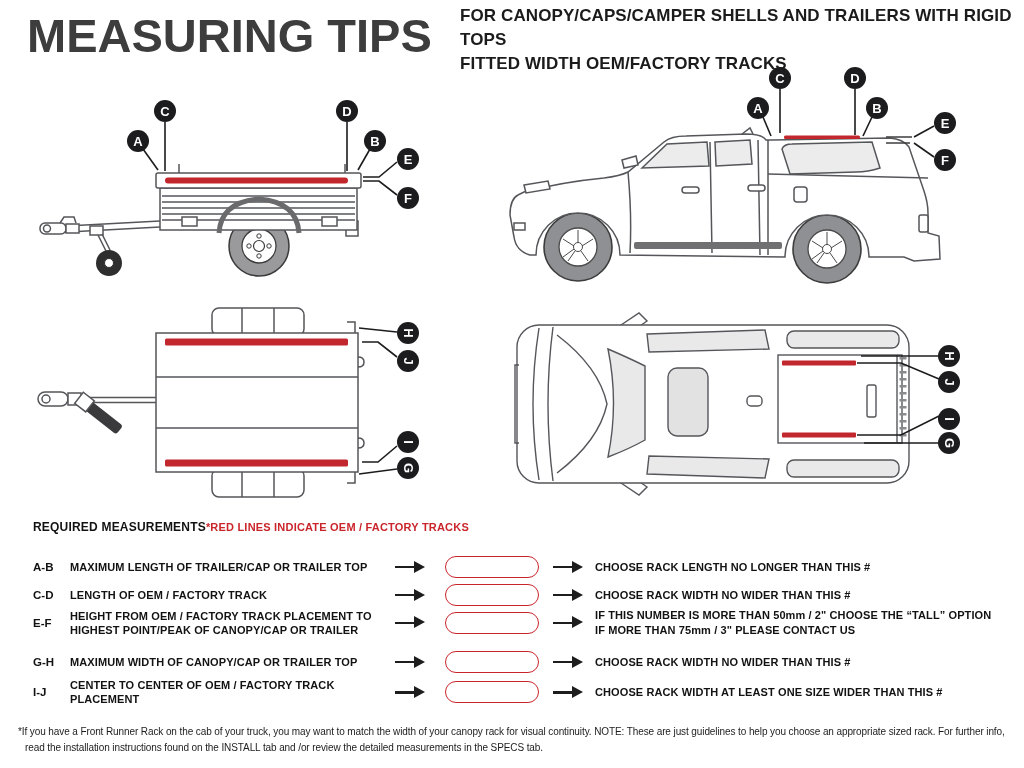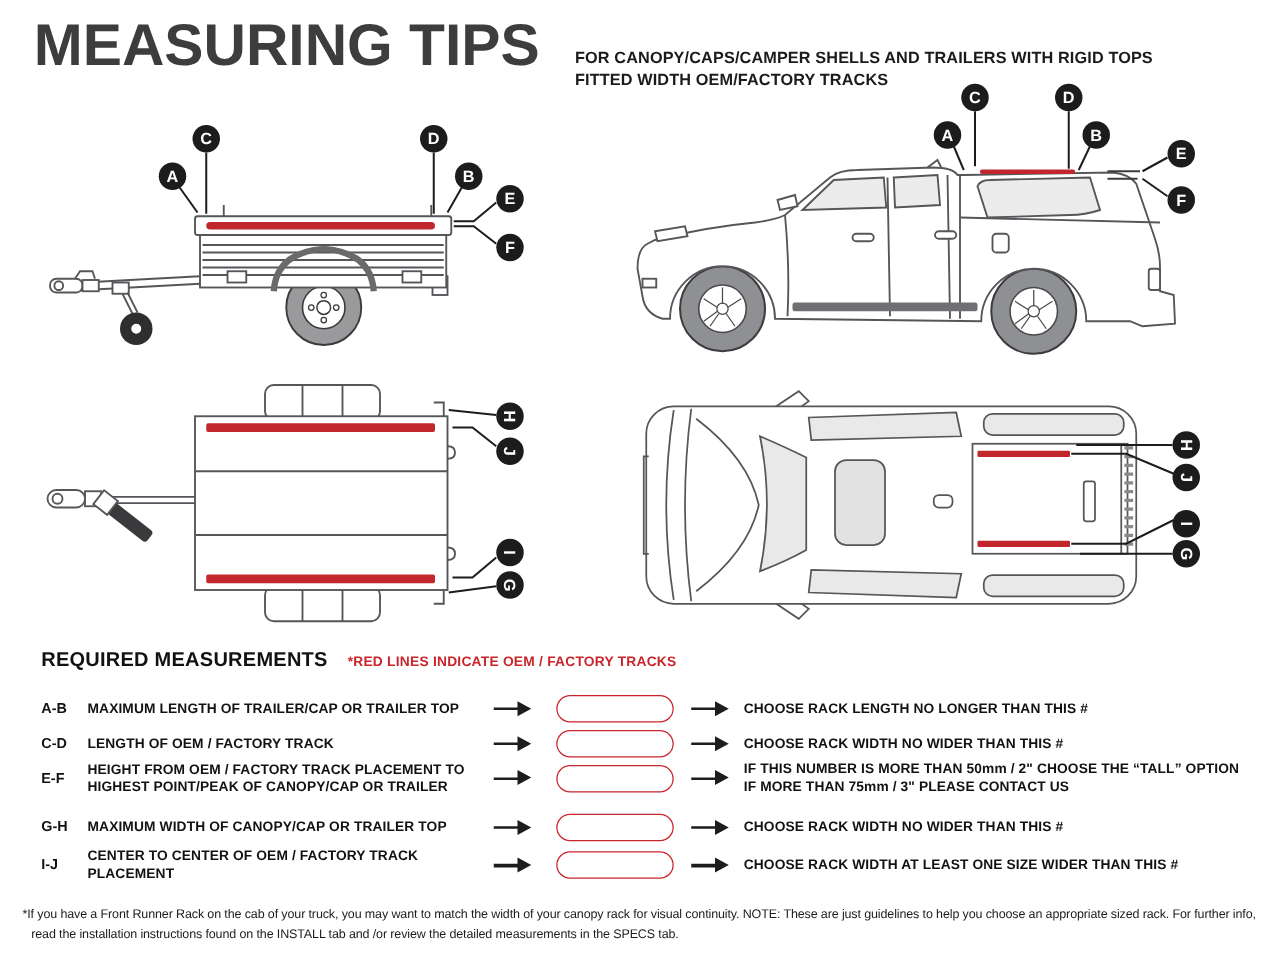--- a/index.html
+++ b/index.html
@@ -1,27 +1,27 @@
 <!DOCTYPE html>
 <html><head>
 <meta charset="utf-8">
 <style>
   html,body{margin:0;padding:0;}
   body{width:1024px;height:768px;position:relative;background:#ffffff;overflow:hidden;
        font-family:"Liberation Sans", sans-serif;color:#1d1d1b;}
   .abs{position:absolute;}
   
   #title{left:27px;top:12px;font-size:47px;font-weight:bold;color:#3d3d3e;line-height:1;letter-spacing:0px;}
-  #subtitle{left:460px;top:37px;font-size:13px;font-weight:bold;color:#1b1b1b;line-height:1.42;letter-spacing:.1px;}
+  #subtitle{left:460px;top:4px;font-size:17px;font-weight:bold;color:#1b1b1b;line-height:1.42;letter-spacing:.1px;}
   
   svg text.lbl{font-family:"Liberation Sans",sans-serif;font-size:13px;font-weight:bold;fill:#fff;}
   
   .m-head{left:33px;top:520px;display:flex;align-items:baseline;}
-  .m-head .h1{font-size:16px;font-weight:bold;letter-spacing:.2px;color:#121212;}
-  .m-head .h2{font-size:11px;font-weight:bold;color:#c9252b;margin-left:16px;letter-spacing:.2px;}
+  .m-head .h1{font-size:12px;font-weight:bold;letter-spacing:.2px;color:#121212;}
+  .m-head .h2{font-size:11px;font-weight:bold;color:#c9252b;margin-left:0;letter-spacing:.2px;}
   .m-row{left:33px;display:flex;align-items:center;}
   .m-key{width:37px;flex:none;font-size:11.5px;font-weight:bold;color:#121212;}
   .m-desc{width:325px;flex:none;font-size:11px;font-weight:bold;line-height:1.3;color:#121212;letter-spacing:.1px;}
   .arrow{position:relative;width:30px;height:13px;flex:none;}
   .arrow::before{content:"";position:absolute;left:0;top:5.2px;width:20px;height:2.8px;background:#1d1d1d;}
   .arrow::after{content:"";position:absolute;right:0;top:0;width:0;height:0;
       border-left:11px solid #1d1d1d;border-top:6.5px solid transparent;border-bottom:6.5px solid transparent;}
   .arrow.a1{margin-right:20px;}
   .arrow.a2{margin-right:12px;}
   .capsule{width:92px;height:20px;flex:none;border:1.6px solid #c9252b;border-radius:11px;background:#fff;margin-right:14px;}

